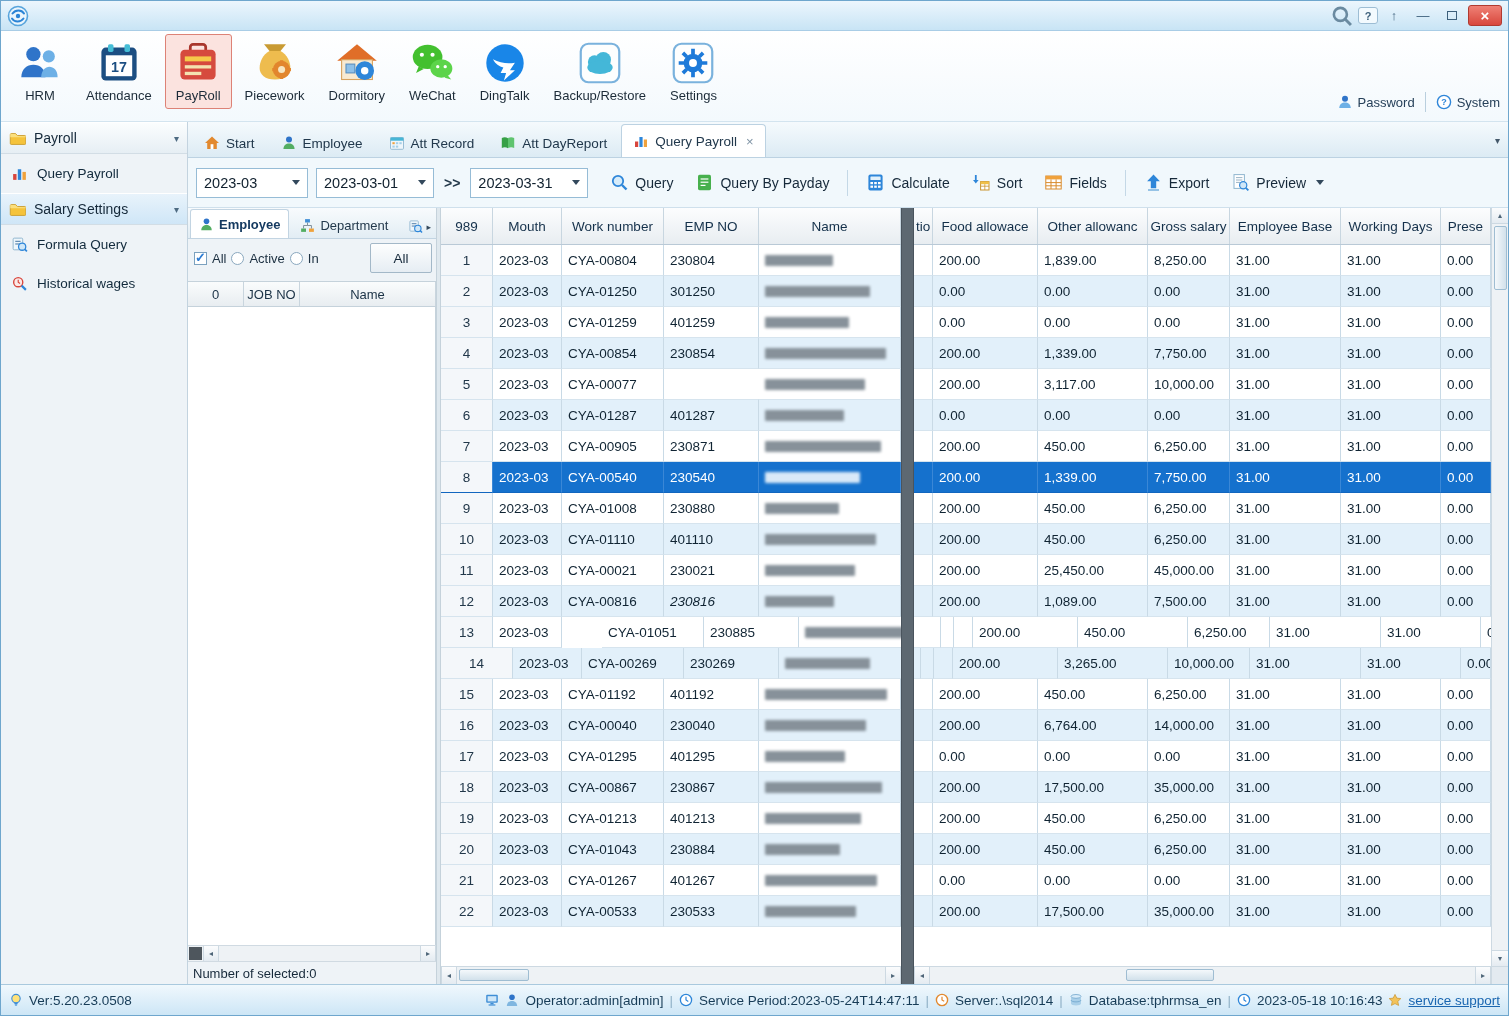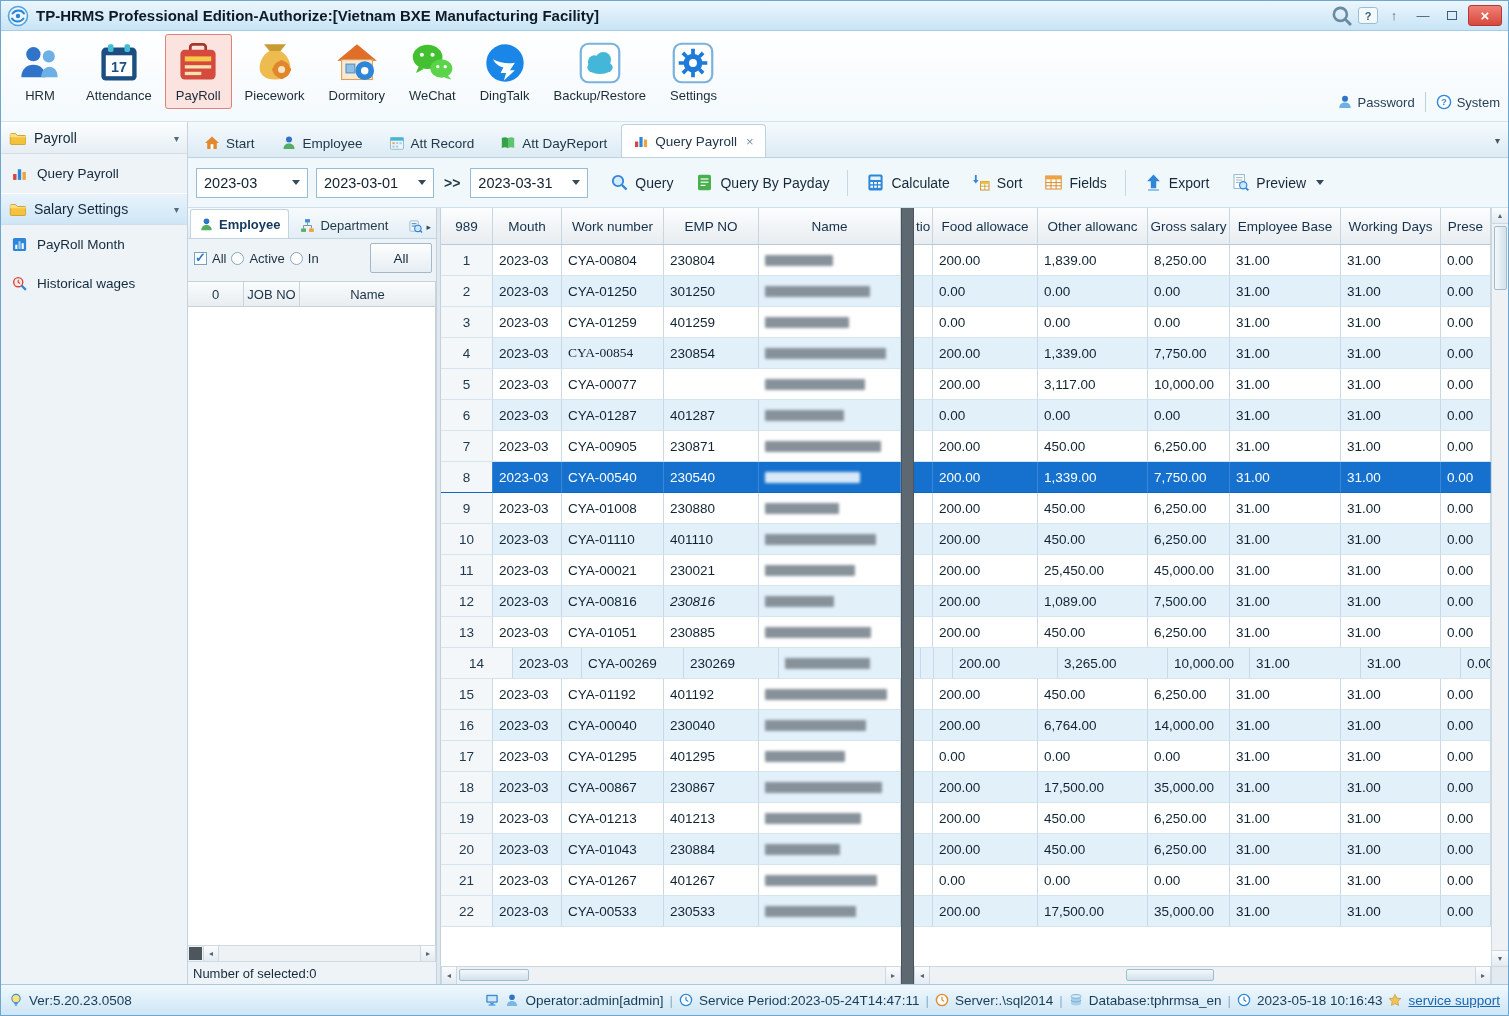--- a/index.html
+++ b/index.html
@@ -137,21 +137,20 @@
 <div class="app">
 
   <header class="titlebar">
     <span class="icon app-logo">
         <svg viewBox="0 0 22 22">
           <circle cx="11" cy="11" r="9.5" fill="#eaf5fc" stroke="#57a4dc" stroke-width="1.6"></circle>
           <path d="M5.5 8.5c3-4 9-4 11.5 0M16.5 13.5c-3 4-9 4-11.5 0" fill="none" stroke="#2b84d6" stroke-width="2" stroke-linecap="round"></path>
           <circle cx="11" cy="11" r="2.2" fill="#2b84d6"></circle>
         </svg>
       </span>
-    <span class="title">TP-HRMS Professional Edition-Authorize:[Vietnam BXE Manufacturing Facility]</span>
     <div class="win-controls">
       <span class="wc">
           <svg viewBox="0 0 16 16">
             <circle cx="7" cy="7" r="4" fill="none" stroke="#6a8aa0" stroke-width="1.6"></circle>
             <line x1="10" y1="10" x2="13.5" y2="13.5" stroke="#6a8aa0" stroke-width="1.8"></line>
           </svg>
         </span>
       <span class="wc help">?</span>
       <span class="wc">↑</span>
       <span class="wc">—</span>
@@ -321,27 +320,28 @@
               <path d="M1.2 4.4c0-.6.4-1 1-1h4l1.8 1.8h6.8c.6 0 1 .4 1 1v6.4c0 .6-.4 1-1 1H2.2c-.6 0-1-.4-1-1z" fill="#f5c33b" stroke="#c8992a" stroke-width=".8"></path>
               <path d="M1.2 6.8h14.6v-1l-7.8-.2-2-1.8H1.2z" fill="#fadf7e"></path>
             </svg>
           </span>
           <span>Salary Settings</span>
           <span class="chev">▾</span>
         </div>
         <div class="side-item">
           <span class="icon">
             <svg viewBox="0 0 16 16">
-              <rect x="1.8" y="1.8" width="12.4" height="12.4" rx="1.5" fill="#2e86d9"></rect>
-              <rect x="4" y="8.2" width="2" height="4" fill="#fff"></rect>
-              <rect x="7" y="5" width="2" height="7.2" fill="#a5d2f2"></rect>
-              <rect x="10" y="6.8" width="2" height="5.4" fill="#fff"></rect>
-            </svg>
-          </span>
-          <span>PayRoll Month</span>
+              <rect x="2" y="2" width="9" height="11" rx="1" fill="#eef6fb" stroke="#8fb6cf" stroke-width=".9"></rect>
+              <line x1="4" y1="5" x2="9" y2="5" stroke="#4a7ba6"></line>
+              <line x1="4" y1="7.5" x2="9" y2="7.5" stroke="#4a7ba6"></line>
+              <circle cx="10.5" cy="10" r="3.4" fill="#cfe7f8" stroke="#2e86d9" stroke-width="1.2"></circle>
+              <line x1="12.8" y1="12.3" x2="15" y2="14.5" stroke="#2e86d9" stroke-width="1.6"></line>
+            </svg>
+          </span>
+          <span>Formula Query</span>
         </div>
         <div class="side-item">
           <span class="icon">
             <svg viewBox="0 0 16 16">
               <circle cx="6.8" cy="6.8" r="4.3" fill="#fbe9e7" stroke="#d8453c" stroke-width="1.3"></circle>
               <path d="M6.8 4.4v2.4l1.7 1.2" stroke="#d8453c" fill="none" stroke-width="1.1"></path>
               <line x1="10" y1="10" x2="14" y2="14" stroke="#2e86d9" stroke-width="2"></line>
             </svg>
           </span>
           <span>Historical wages</span>
@@ -644,21 +644,21 @@
                   <div class="gc" style="width: 105px; flex-shrink: 0;">0.00</div>
                   <div class="gc" style="width: 110px; flex-shrink: 0;">0.00</div>
                   <div class="gc" style="width: 82px; flex-shrink: 0;">0.00</div>
                   <div class="gc" style="width: 111px; flex-shrink: 0;">31.00</div>
                   <div class="gc" style="width: 100px; flex-shrink: 0;">31.00</div>
                   <div class="gc" style="flex: 1 1 0%; min-width: 0px;">0.00</div>
                 </div>
                 <div class="grid-row alt">
                   <div class="gc num" style="width: 52px; flex-shrink: 0;">4</div>
                   <div class="gc" style="width: 69px; flex-shrink: 0;">2023-03</div>
-                  <div class="gc" style="width: 102px; flex-shrink: 0; font-family: Liberation Serif, serif;">CYA-00854</div>
+                  <div class="gc" style="width: 102px; flex-shrink: 0;">CYA-00854</div>
                   <div class="gc" style="width: 95px; flex-shrink: 0;">230854</div>
                   <div class="gc" style="width: 142px; flex-shrink: 0;">
                     <span class="name-blur" style="width: 121px;"></span>
                   </div>
                   <div class="gc" style="width: 13px; flex-shrink: 0;"></div>
                   <div class="gc" style="width: 19px; flex-shrink: 0;"></div>
                   <div class="gc" style="width: 105px; flex-shrink: 0;">200.00</div>
                   <div class="gc" style="width: 110px; flex-shrink: 0;">1,339.00</div>
                   <div class="gc" style="width: 82px; flex-shrink: 0;">7,750.00</div>
                   <div class="gc" style="width: 111px; flex-shrink: 0;">31.00</div>
@@ -797,21 +797,21 @@
                   <div class="gc" style="width: 105px; flex-shrink: 0;">200.00</div>
                   <div class="gc" style="width: 110px; flex-shrink: 0;">1,089.00</div>
                   <div class="gc" style="width: 82px; flex-shrink: 0;">7,500.00</div>
                   <div class="gc" style="width: 111px; flex-shrink: 0;">31.00</div>
                   <div class="gc" style="width: 100px; flex-shrink: 0;">31.00</div>
                   <div class="gc" style="flex: 1 1 0%; min-width: 0px;">0.00</div>
                 </div>
                 <div class="grid-row">
                   <div class="gc num" style="width: 52px; flex-shrink: 0;">13</div>
                   <div class="gc" style="width: 69px; flex-shrink: 0;">2023-03</div>
-                  <div class="gc" style="width: 102px; flex-shrink: 0;">CYA-01051</div>
+                  <div class="gc" style="width: 102px; flex-shrink: 0; margin-left: 40px;">CYA-01051</div>
                   <div class="gc" style="width: 95px; flex-shrink: 0;">230885</div>
                   <div class="gc" style="width: 142px; flex-shrink: 0;">
                     <span class="name-blur" style="width: 106px;"></span>
                   </div>
                   <div class="gc" style="width: 13px; flex-shrink: 0;"></div>
                   <div class="gc" style="width: 19px; flex-shrink: 0;"></div>
                   <div class="gc" style="width: 105px; flex-shrink: 0;">200.00</div>
                   <div class="gc" style="width: 110px; flex-shrink: 0;">450.00</div>
                   <div class="gc" style="width: 82px; flex-shrink: 0;">6,250.00</div>
                   <div class="gc" style="width: 111px; flex-shrink: 0;">31.00</div>

